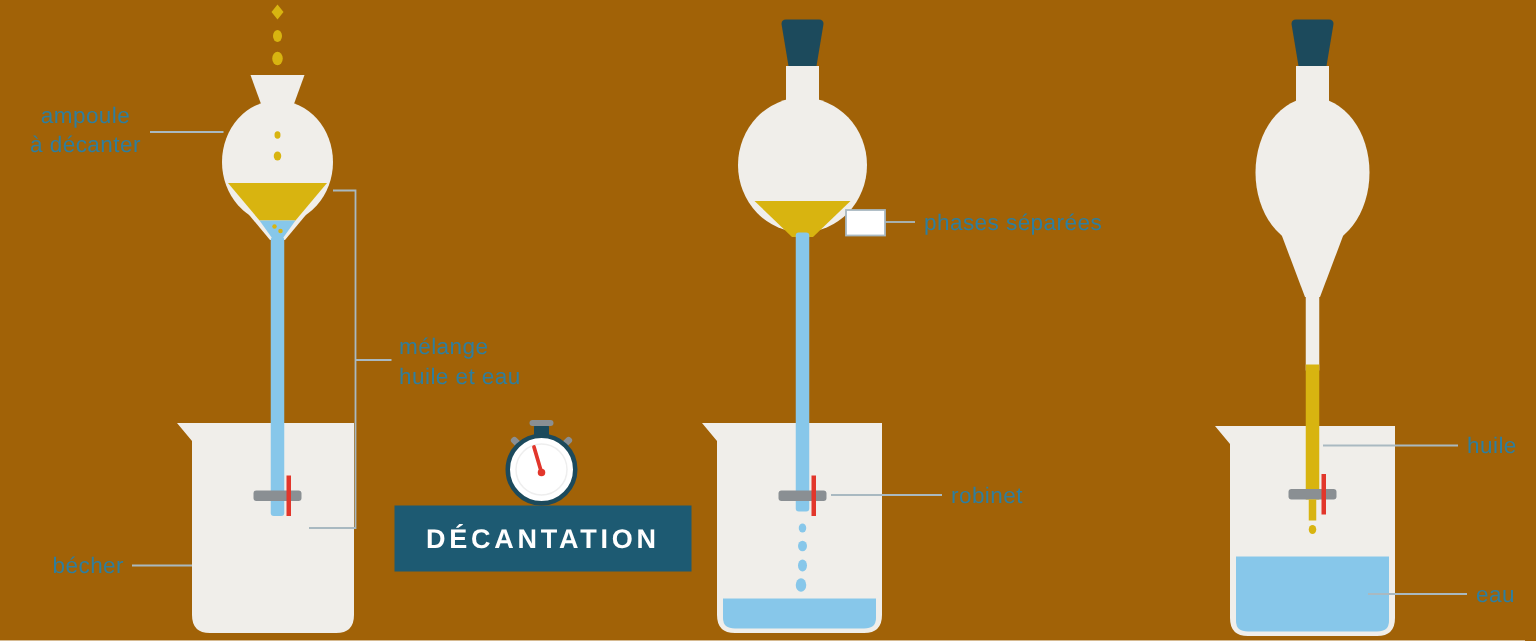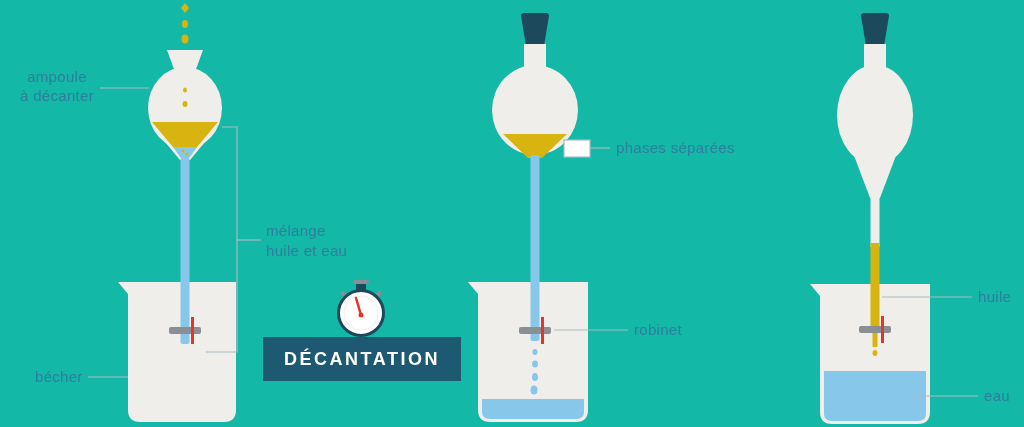--- a/index.html
+++ b/index.html
@@ -1,19 +1,19 @@
 <!DOCTYPE html>
 <html style="--oil: #d8b410; --water: #87c7ea; --glass: #f0eeea; --teal-text: #2e7e9e; --teal-dark: #1d5a72; --stopper: #1c4a5c; --red: #e2362b; --metal: #8a8f93; --leader: #a9b9c1;"><head>
 <meta charset="utf-8">
 <style>
   html,body{margin:0;padding:0;background:#fff;}
   .canvas{
     position:relative;
     width:1024px;height:427px;
-    background:#14b8a6;
+    background:#a16207;
     font-family:"Liberation Sans", sans-serif;
     overflow:hidden;
   }
   svg text{font-family:"Liberation Sans", sans-serif;}
   .lbl{font-size:15px; fill:var(--teal-text); letter-spacing:0.3px;}
   .title-text{font-size:18px; font-weight:bold; fill:#ffffff; letter-spacing:2.5px;}
   .leader{stroke:var(--leader); stroke-width:1.2; fill:none;}
 </style>
 </head>
 <body>

